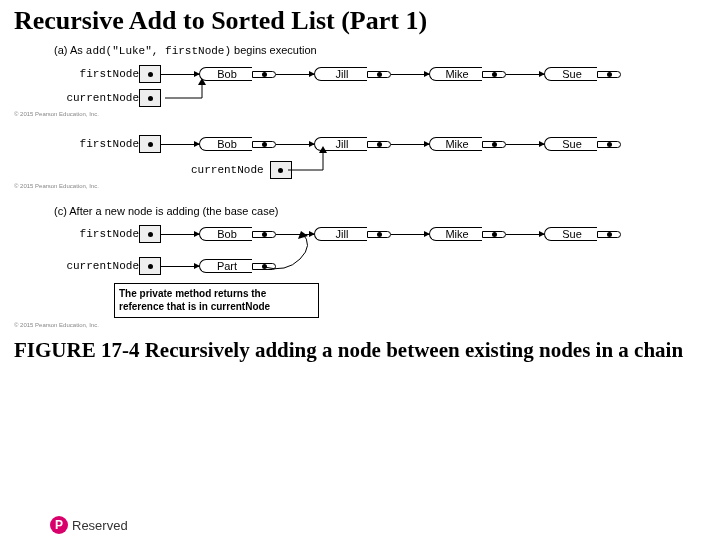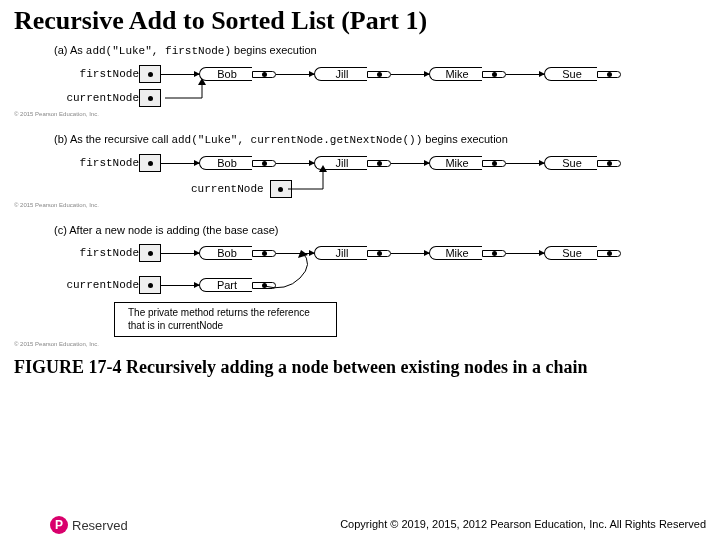--- a/index.html
+++ b/index.html
@@ -99,21 +99,21 @@
     justify-content: center;
   }
   .copyright-tiny {
     font-family: Arial, sans-serif;
     font-size: 6px;
     color: #888;
     margin-left: -40px;
     margin-top: 4px;
   }
   .caption {
-    font-size: 18px;
+    font-size: 21px;
     font-weight: bold;
     margin-left: 14px;
     margin-top: 8px;
   }
   .footer {
     position: absolute;
     bottom: 10px;
     right: 14px;
     font-family: Arial, sans-serif;
     font-size: 11px;
@@ -133,24 +133,25 @@
     display: flex; align-items: center; justify-content: center;
     font-size: 12px;
   }
   .pearson .word {
     font-family: Arial, sans-serif; font-size: 13px; color: #333;
   }
   .notebox {
     border: 1px solid #000;
     font-family: Arial, sans-serif;
     font-size: 10px;
-    padding: 4px 13px;
+    padding: 4px 4px;
     width: 195px;
     line-height: 1.25;
     margin-top: 6px;
+    font-weight: bold;
   }
   .curved-arrow { position: absolute; }
 </style>
 </head>
 <body>
 
 <div class="page">
   <div class="title">Recursive Add to Sorted List (Part 1)</div>
 
   <div class="panel" style="margin-top:6px;">
@@ -199,24 +200,20 @@
         </div>
       <svg class="curved-arrow" width="60" height="30" style="left:110px; top:-12px;">
         <path d="M1 21 L38 21 L38 4" stroke="#000" fill="none"></path>
         <path d="M34 8 L38 1 L42 8 Z" fill="#000"></path>
       </svg>
     </div>
     <div class="copyright-tiny">© 2015 Pearson Education, Inc.</div>
   </div>
 
   <div class="panel" style="margin-top:16px;">
-    <div class="pcap">
-      <span>(b)</span>
-      <span>As the recursive call </span><span class="mono">add("Luke", currentNode.getNextNode())</span><span> begins execution</span>
-    </div>
     <div class="row">
       <div class="label">firstNode</div>
       <div class="ptrbox">
           <div class="dot"></div>
         </div>
       <div class="arrow-h" style="width:38px;"></div>
       <div class="node">
           <div class="namecell">Bob</div>
           <div class="dotcell">
             <div class="dot"></div>
@@ -318,14 +315,13 @@
     </div>
     <div class="copyright-tiny">© 2015 Pearson Education, Inc.</div>
   </div>
 
   <div class="caption">FIGURE 17-4 Recursively adding a node between existing nodes in a chain</div>
 
   <div class="pearson">
     <div class="logo">P</div>
     <div class="word">Reserved</div>
   </div>
-  <div class="footer">Copyright © 2019, 2015, 2012 Pearson Education, Inc. All Rights Reserved</div>
 </div>
 
 </body></html>

